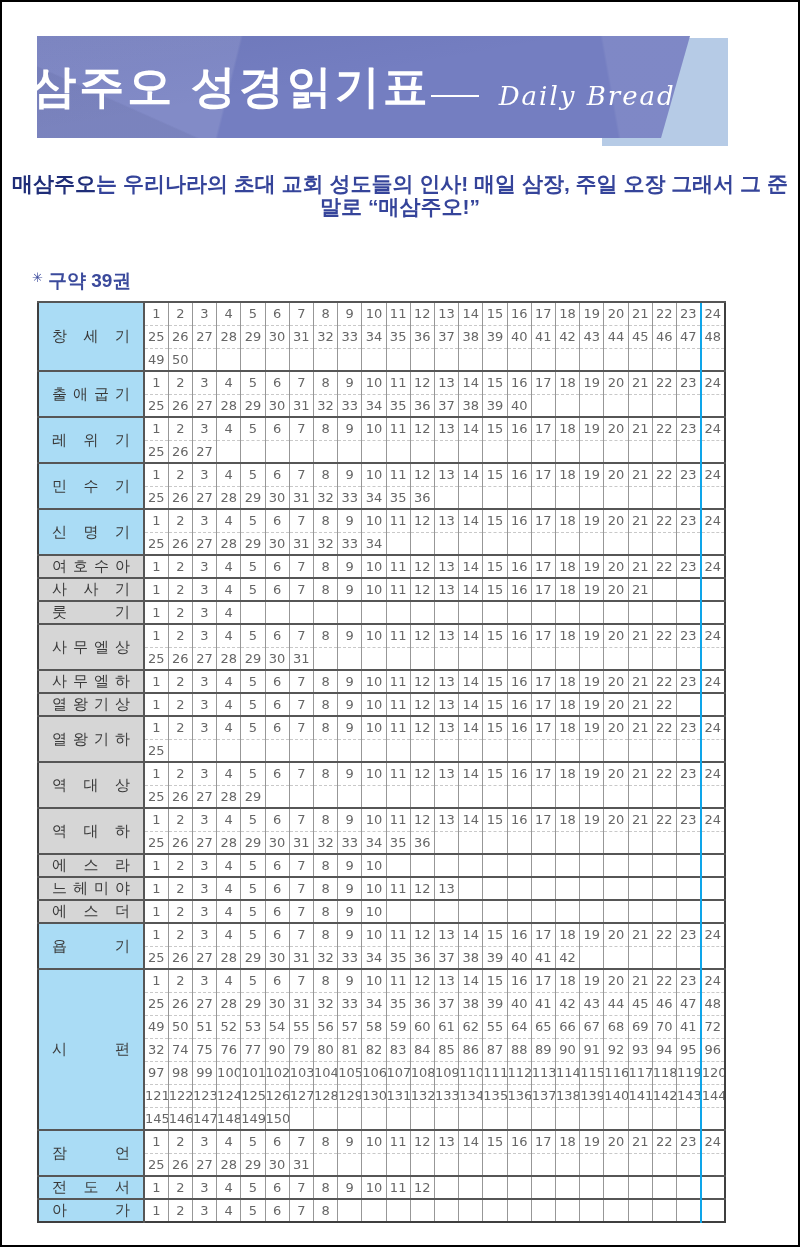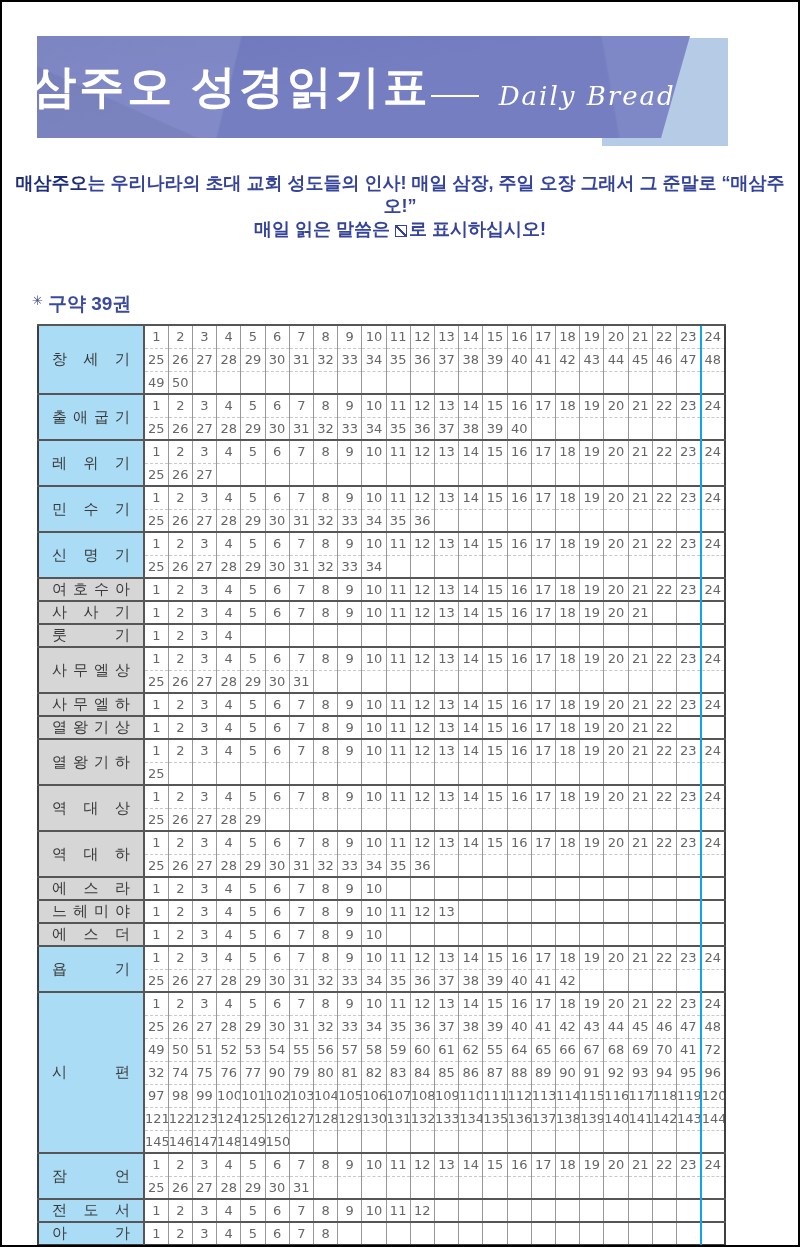--- a/index.html
+++ b/index.html
@@ -32,21 +32,21 @@
   }
   .banner-subtitle { display:flex; align-items:center; gap:20px; margin-top:17px; }
   .sub-dash { width:48px; height:2px; background:#ffffff; }
   .sub-text {
     font-family:"DejaVu Serif", serif; font-style:italic;
     font-size:26px; color:#ffffff; letter-spacing:2px; white-space:nowrap;
   }
 
   
   .desc {
-    text-align:center; margin-top:4px; font-size:18px; font-weight:bold;
+    text-align:center; margin-top:4px; font-size:21px; font-weight:bold;
     color:#35449a; line-height:23px;
   }
   .desc-lead { color:#1f2d78; }
   .checkbox-icon {
     display:inline-block; width:12px; height:12px; box-sizing:border-box;
     border:1.6px solid #35449a; vertical-align:-2px; margin:0 2px 0 5px;
     background-image:linear-gradient(to top right,
       transparent 44%, #35449a 44%, #35449a 58%, transparent 58%);
   }
 
@@ -86,21 +86,20 @@
       <div class="banner-subtitle">
         <span class="sub-dash"></span>
         <span class="sub-text">Daily Bread</span>
         <span class="sub-dash"></span>
       </div>
     </div>
   </div>
 
   <div class="desc">
     <div class="desc-line"><span class="desc-lead">매삼주오</span><span>는 우리나라의 초대 교회 성도들의 인사! 매일 삼장, 주일 오장 그래서 그 준말로 “매삼주오!”</span></div>
-    <div class="desc-line"><span>매일 읽은 말씀은</span><span class="checkbox-icon"></span><span>로 표시하십시오!</span></div>
   </div>
 
   <h2 class="section-title">
     <span class="section-marker">✳</span><span>구약 39권</span>
   </h2>
 
   <table class="reading-table">
     <colgroup>
         <col style="width: 106px;">
         <col>

